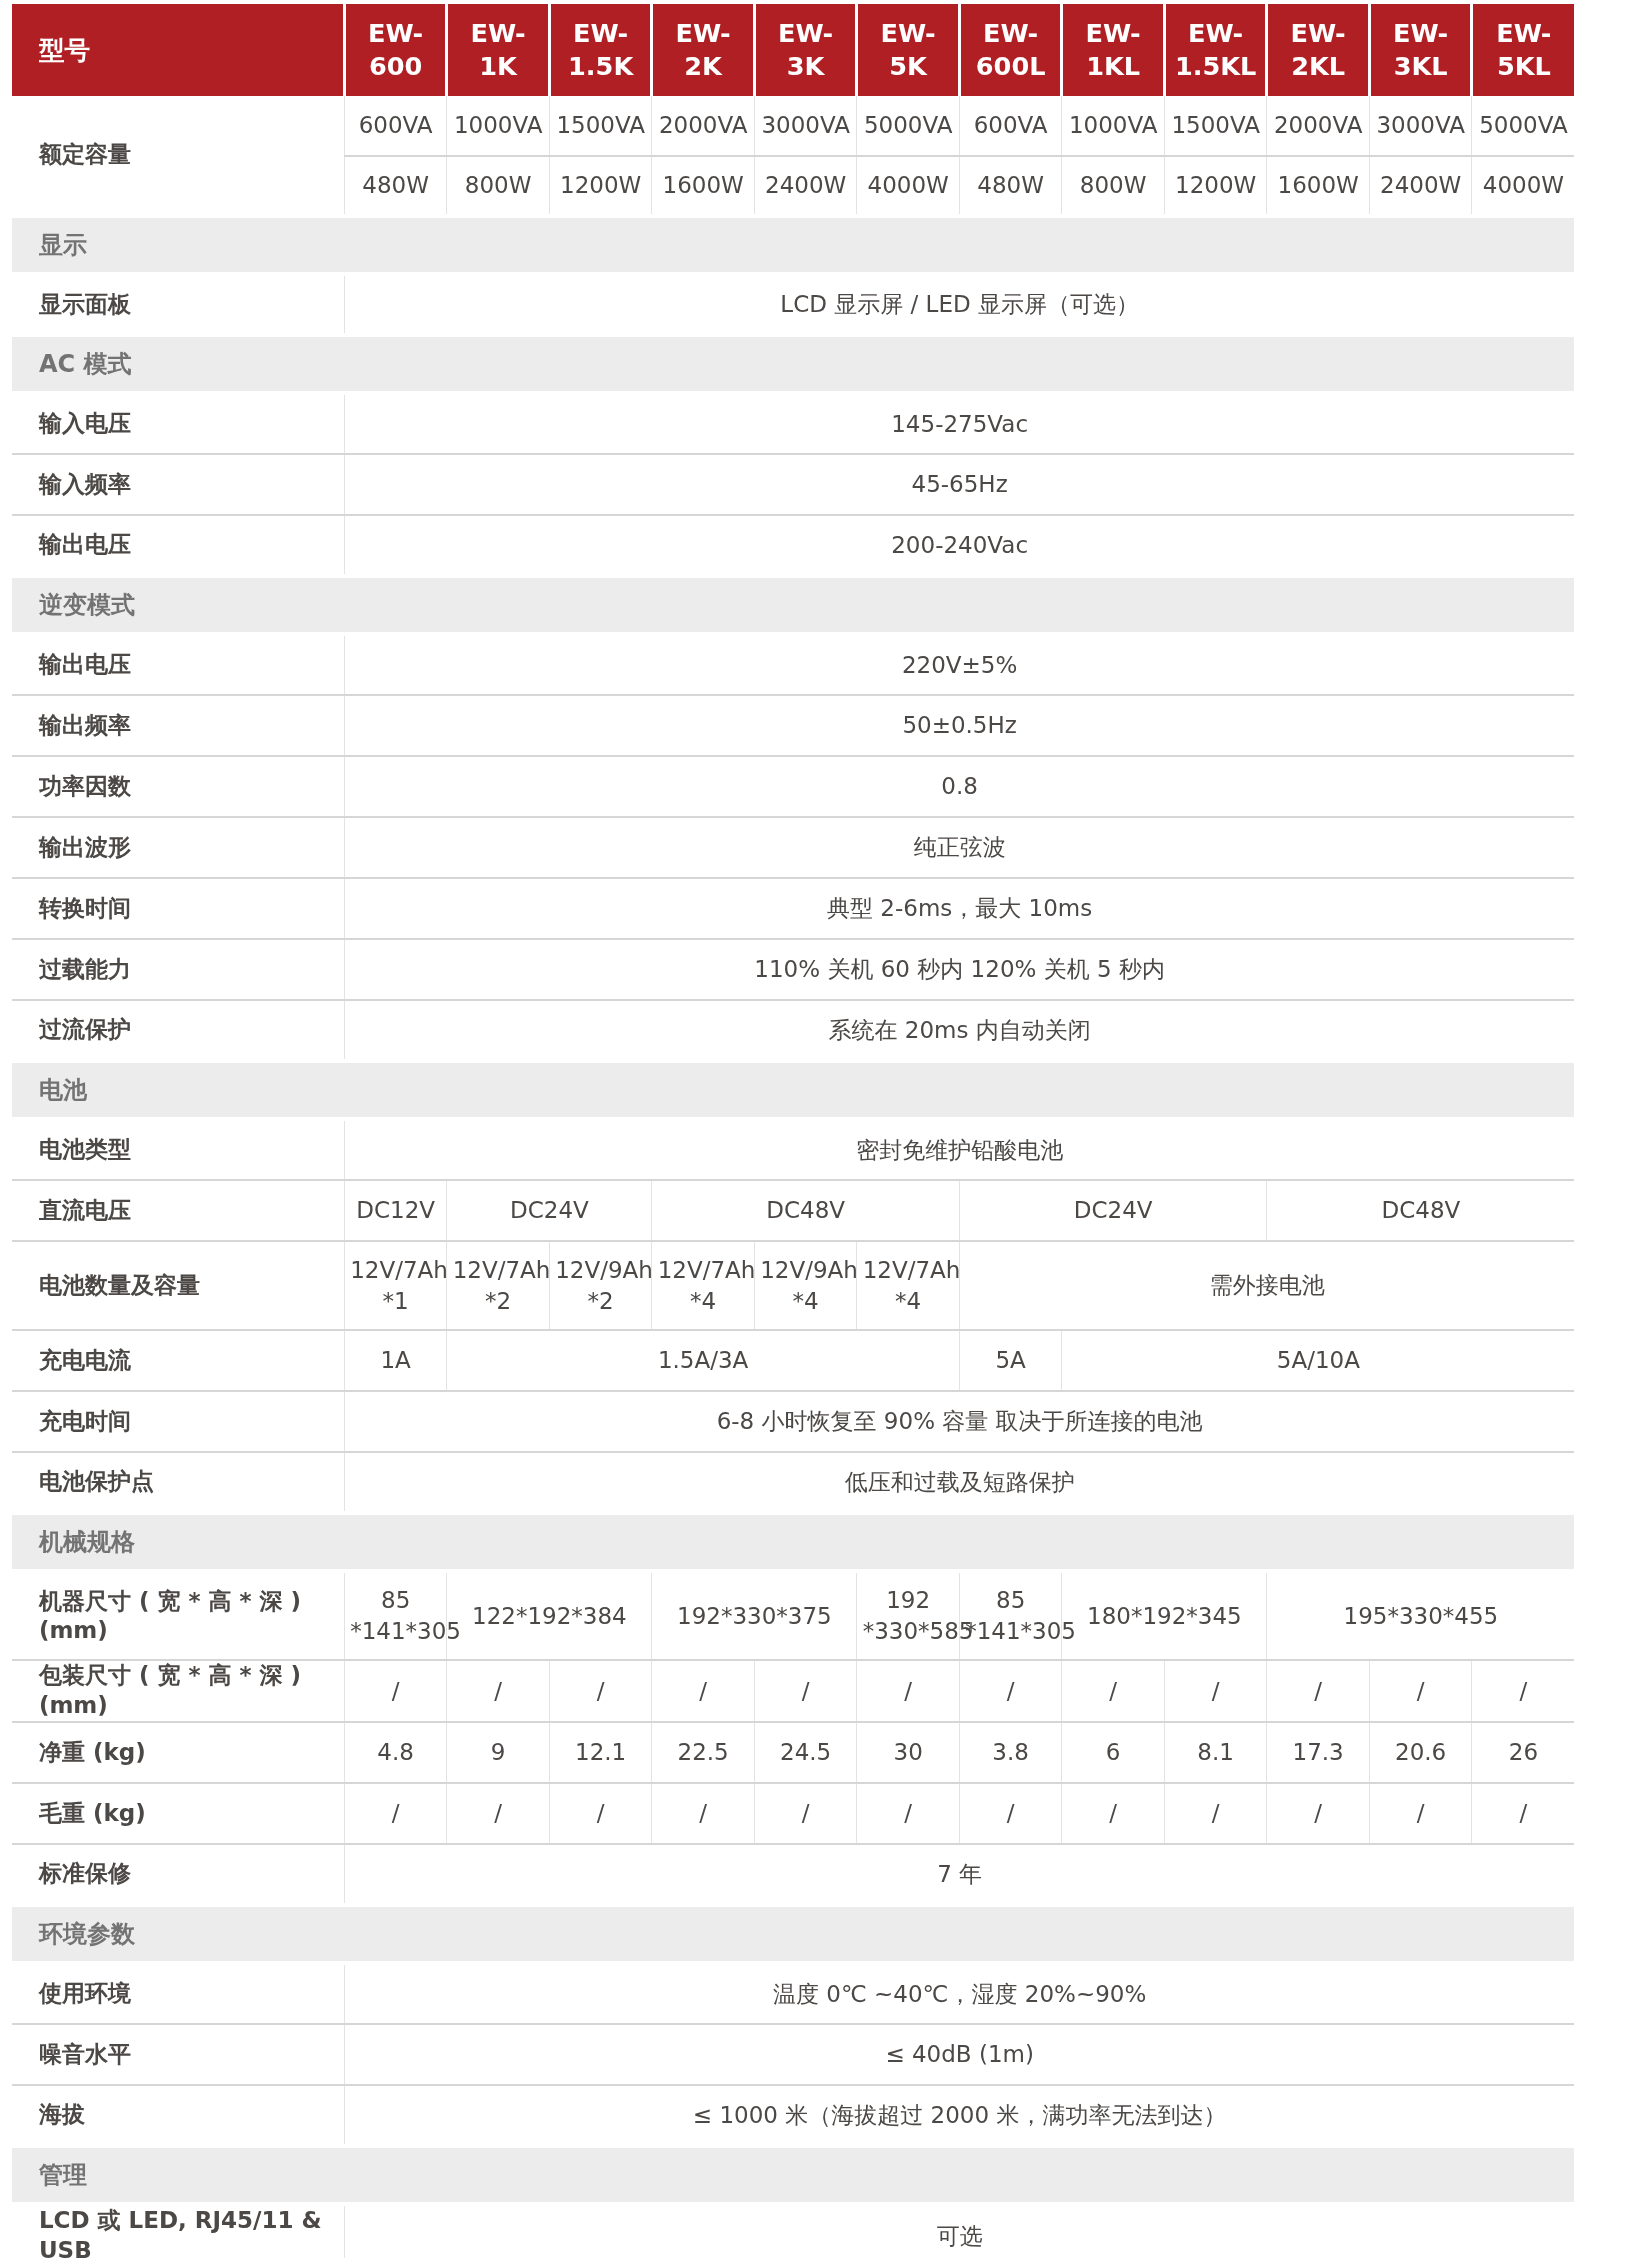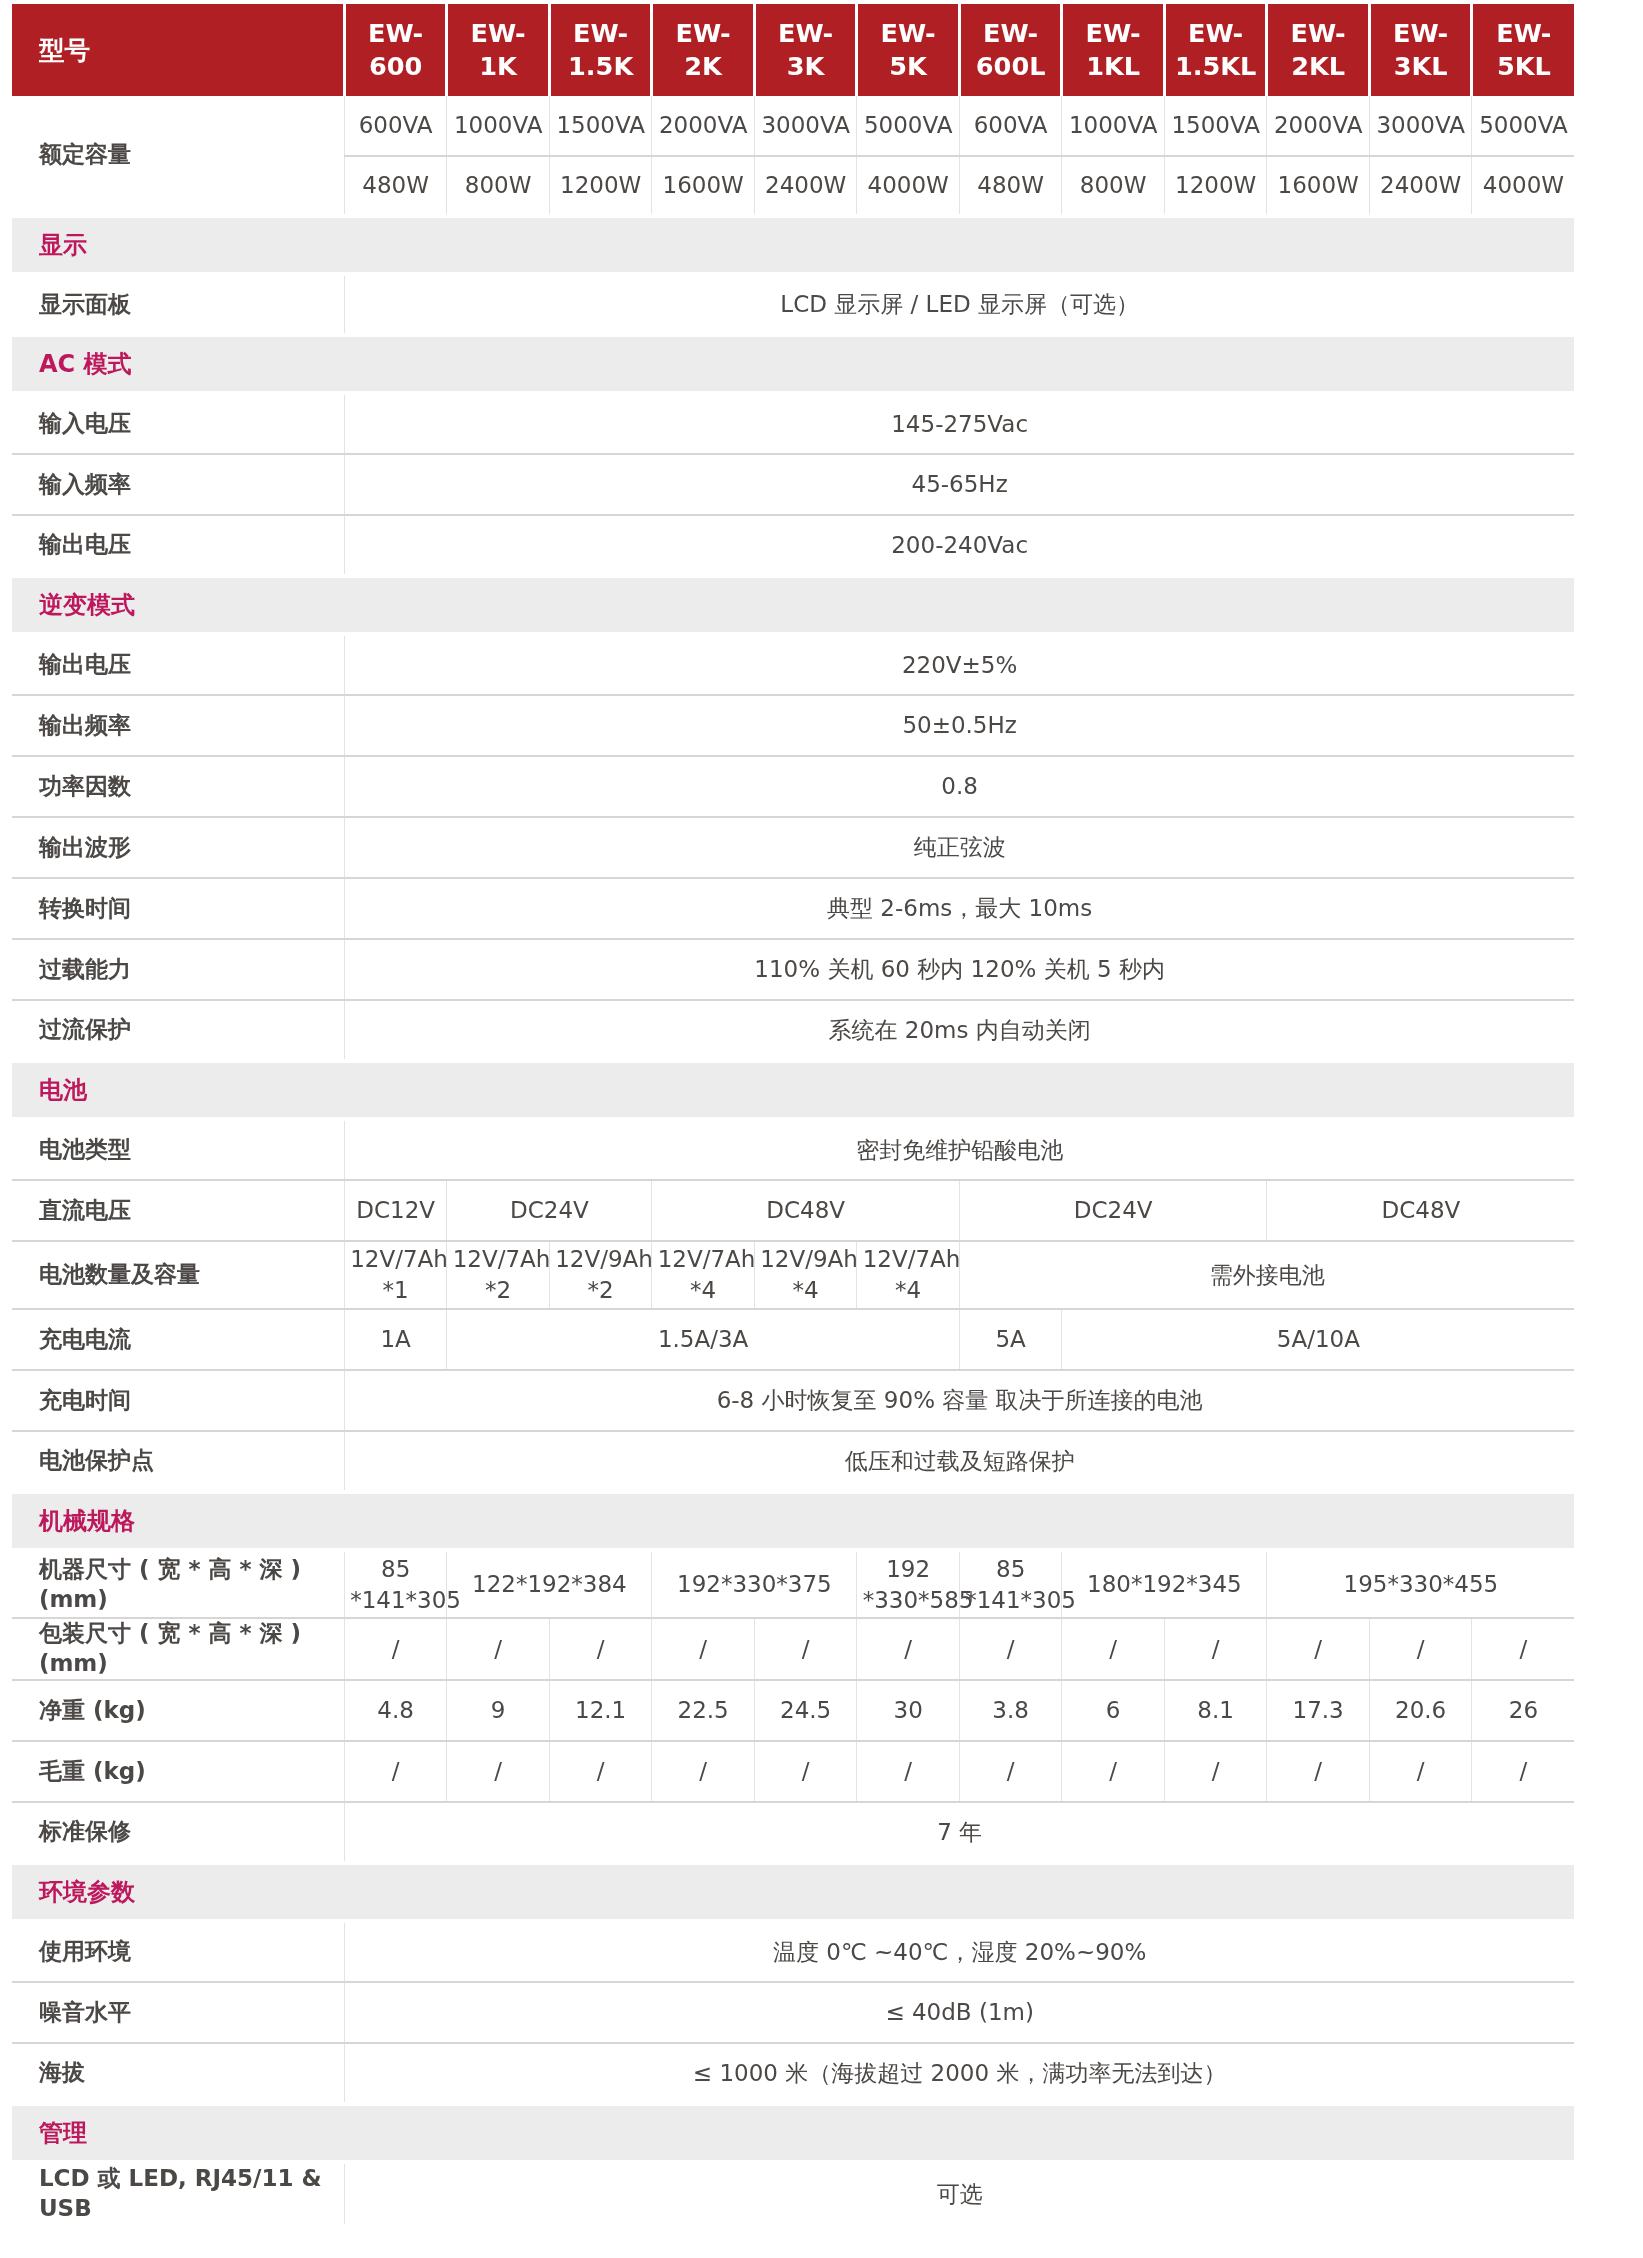--- a/index.html
+++ b/index.html
@@ -14,26 +14,26 @@
   th.label-th{text-align:left;padding-left:26.5px;margin-left:24px;}
   th.model-th{border-left:3.5px solid #ffffff;text-align:center;line-height:1.3;}
   .mline{display:block;}
 
   td{color:#4B4846;font-size:23px;vertical-align:middle;padding:0;}
   td.label-td{text-align:left;padding-left:26.5px;padding-right:5.3px;line-height:1.3;font-weight:bold;}
   td.cell-td{text-align:center;border-left:0.9px solid #E3E3E3;line-height:1.35;padding:0 5.3px;}
 
   tr.r-body{height:61px;}
   tr.r-sub{height:60px;}
-  tr.r-tall{height:68px;}
+  tr.r-tall{height:89px;}
   tr.r-section{height:58px;}
 
   tr.sep td{border-top:2.6px solid #D6D6D6;}
 
-  td.section-td{background:#ECECEC;font-weight:bold;font-size:24px;color:#be185d;
+  td.section-td{background:#ECECEC;font-weight:bold;font-size:24px;color:#737373;
                 padding-left:26.5px;border-top:4.4px solid #ffffff;border-bottom:4.4px solid #ffffff;}
 </style>
 </head>
 <body>
 
 <div class="page">
   <table class="spec">
     <colgroup>
       <col class="c-label">
       <col>

